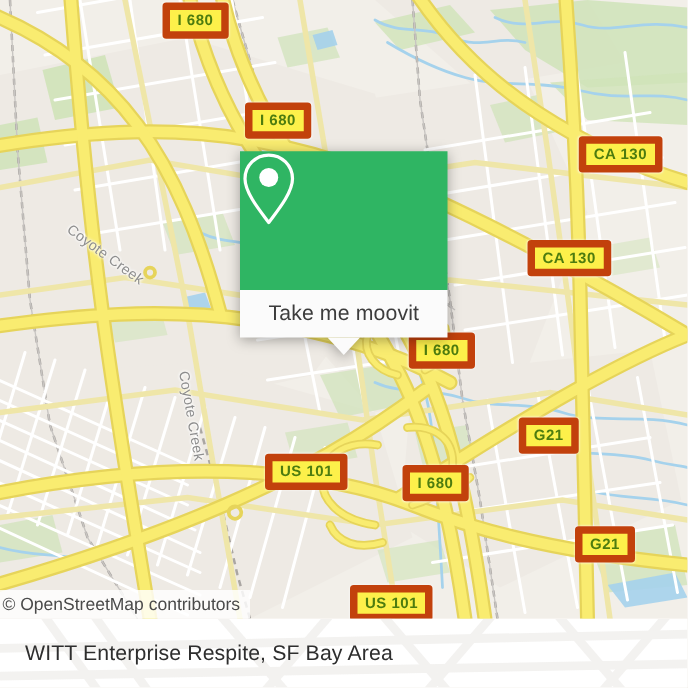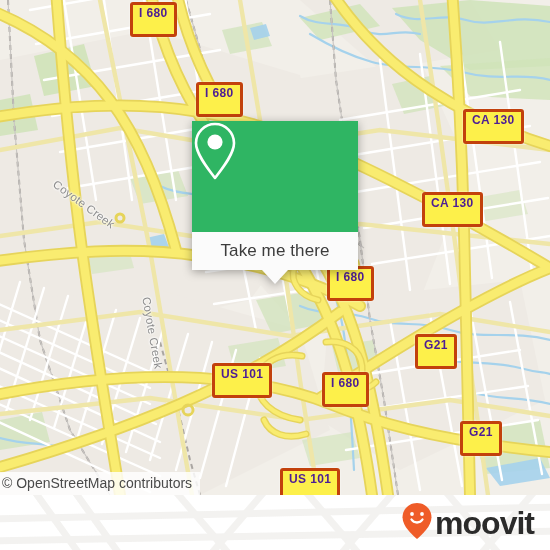--- a/index.html
+++ b/index.html
@@ -31,27 +31,27 @@
   }
   .creek-label{
     font-size:11.5px;color:#8d8d8d;letter-spacing:.2px;
     text-shadow:0 0 3px #fff,0 0 3px #fff,0 0 2px #fff;
   }
 
   
   .shield{
     position:absolute;
     background:#fdf04a;
-    border:3px solid #c2410c;
+    border:6px solid #c2410c;
     border-radius:3px;
-    color:#4c1d95;
+    color:#4d7c0f;
     font-size:12px;
     font-weight:bold;
     letter-spacing:.4px;
-    padding:1px 6px 14px 6px;
+    padding:1px 6px 2px 6px;
     line-height:14px;
     white-space:nowrap;
     box-shadow:0 0 2px rgba(255,255,255,.9);
   }
 
   
   .attrib{
     position:absolute;left:0;bottom:0;
     background:rgba(255,255,255,.82);
     color:#4a4a4a;
@@ -340,21 +340,21 @@
     <div class="callout">
       <div class="callout-green">
         <span class="pin-icon">
           <svg width="46" height="60" viewBox="0 0 46 60">
             <path d="M23,3 C12.5,3 4,11.5 4,22 C4,34 18,50 23,57 C28,50 42,34 42,22 C42,11.5 33.5,3 23,3 Z" fill="none" stroke="#ffffff" stroke-width="2.6" stroke-linejoin="round"></path>
             <circle cx="23" cy="21" r="7.6" fill="#ffffff"></circle>
           </svg>
         </span>
       </div>
       <div class="callout-foot">
-        <span>Take me there</span>
+        <span>Take me moovit</span>
         <span class="callout-tip"></span>
       </div>
     </div>
   </div>
 
   <div class="bottombar">
 
     <svg class="wm" width="550" height="55" viewBox="0 0 550 55">
       <g fill="none" stroke="#f2f1ef" stroke-width="7">
         <path d="M30,-10 L80,60"></path>
@@ -363,27 +363,17 @@
           <path d="M210,60 L270,-10"></path>
         <path d="M300,-10 L360,60"></path>
           <path d="M340,60 L400,-10"></path>
         <path d="M440,-10 L500,60"></path>
           <path d="M480,60 L540,-10"></path>
         <path d="M-10,24 L560,12"></path>
           <path d="M-10,46 L560,36"></path>
       </g>
     </svg>
 
-
-    <div class="brand">
-      <span class="brand-pin">
-        <svg width="32" height="38" viewBox="0 0 32 38">
-          <path d="M16,1 C7.8,1 1.5,7.4 1.5,15.3 C1.5,24 11,33 16,37 C21,33 30.5,24 30.5,15.3 C30.5,7.4 24.2,1 16,1 Z" fill="#ef5c28"></path>
-          <circle cx="11" cy="12" r="1.9" fill="#ffffff"></circle>
-          <circle cx="21" cy="12" r="1.9" fill="#ffffff"></circle>
-          <path d="M10.5,17.5 C13,21.5 19,21.5 21.5,17.5" fill="none" stroke="#ffffff" stroke-width="2.3" stroke-linecap="round"></path>
-        </svg>
-      </span>
-      <span class="brand-name">moovit</span>
-    </div>
+    <div class="place-title">WITT Enterprise Respite, SF Bay Area</div>
+
   </div>
 
 </div>
 
 </body></html>

